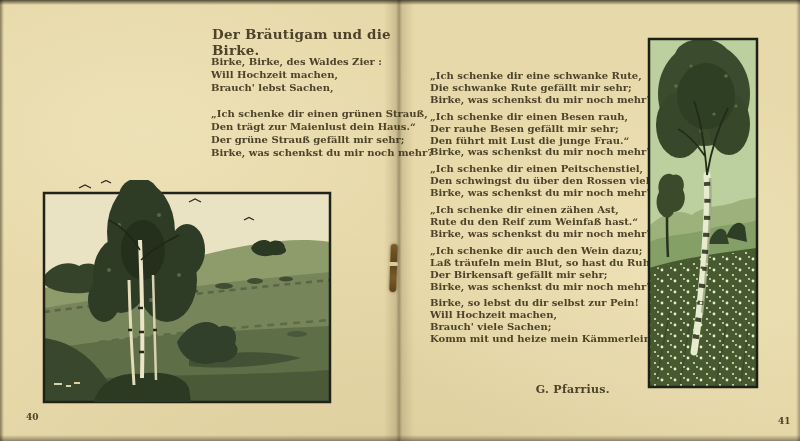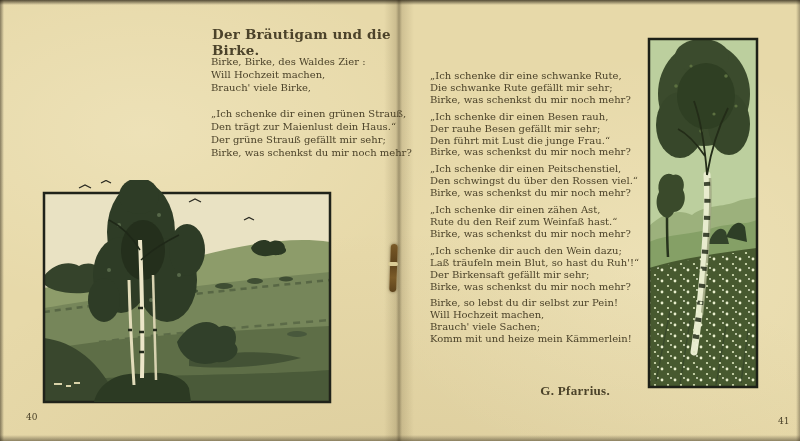--- a/index.html
+++ b/index.html
@@ -33,49 +33,49 @@
     box-shadow:0 0 3px rgba(60,45,15,.6);}
   .stitch-notch{position:absolute;left:388px;top:262px;width:10px;height:4px;
     background:#d9cb96;border-radius:2px;transform:rotate(2deg);}
 
   .page{position:absolute;top:0;bottom:0;}
   .page.left{left:0;width:400px;}
   .page.right{left:400px;right:0;}
 
   .page-title{position:absolute;left:212px;top:26px;
     font-size:13.5px;font-weight:700;letter-spacing:.2px;color:var(--ink);}
-  .poem .line{font-weight:400;color:var(--ink);white-space:nowrap;}
+  .poem .line{font-weight:700;color:var(--ink);white-space:nowrap;}
   .left-stanzas{position:absolute;left:211px;top:55px;display:flex;flex-direction:column;gap:12px;}
   .left-stanzas .line{font-size:10px;line-height:13.2px;}
   .right-stanzas{position:absolute;left:30px;top:70px;display:flex;flex-direction:column;gap:5px;justify-content:center;}
   .right-stanzas .line{font-size:10px;line-height:11.9px;}
   .attribution{position:absolute;left:30px;top:383px;width:180px;text-align:right;
-    font-size:13px;font-weight:700;color:var(--ink);letter-spacing:.3px;font-family:Liberation Serif, serif;}
-  .page-number{position:absolute;font-size:9px;font-weight:400;color:var(--ink);}
+    font-size:11px;font-weight:700;color:var(--ink);letter-spacing:.3px;}
+  .page-number{position:absolute;font-size:9px;font-weight:700;color:var(--ink);}
   .page-number.pn-left{left:26px;top:412px;}
   .page-number.pn-right{left:378px;top:416px;}
 
   .illus{position:absolute;display:block;}
   .illus-left{left:39px;top:180px;width:296px;height:228px;}
   .illus-right{left:246px;top:36px;width:114px;height:354px;}
 </style>
 </head>
 <body>
 
 <div class="canvas">
   <div class="paper-mottle"></div>
 
   <div class="page left">
     <div class="page-title">Der Bräutigam und die Birke.</div>
 
     <div class="left-stanzas poem">
       <div class="stanza">
           <div class="line">Birke, Birke, des Waldes Zier :</div>
           <div class="line">Will Hochzeit machen,</div>
-          <div class="line">Brauch' viele Birke,</div>
+          <div class="line">Brauch' lebst Sachen,</div>
         </div>
       <div class="stanza">
           <div class="line">„Ich schenke dir einen grünen Strauß,</div>
           <div class="line">Den trägt zur Maienlust dein Haus.“</div>
           <div class="line">Der grüne Strauß gefällt mir sehr;</div>
           <div class="line">Birke, was schenkst du mir noch mehr?</div>
         </div>
     </div>
 
     <svg class="illus illus-left" viewBox="0 0 296 228">

